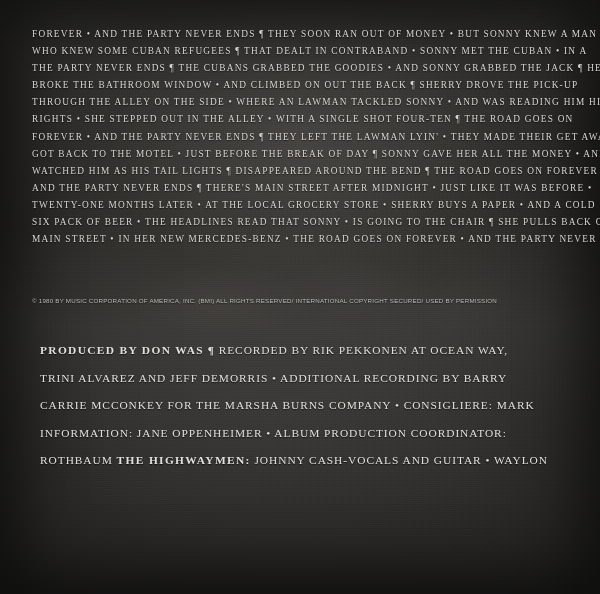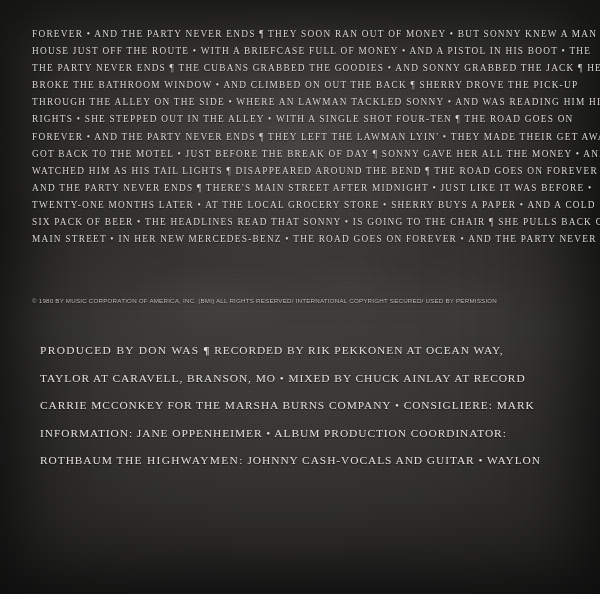--- a/index.html
+++ b/index.html
@@ -107,56 +107,56 @@
     font-family: "Liberation Serif", serif;
     font-size: 11.4px;
     line-height: 27.5px;
     letter-spacing: 0.95px;
     color: #e3e1dc;
     text-transform: uppercase;
     white-space: nowrap;
     text-shadow: 0 1px 1px rgba(0,0,0,0.7);
   }
   .credit-line .bold {
-    font-weight: normal;
+    font-weight: bold;
     letter-spacing: 1.35px;
   }
   .credit-line .pilcrow {
     font-weight: bold;
   }
 </style>
 </head>
 <body>
 
 <div id="page">
   <div id="ghost"></div>
   <div id="grain"></div>
 
   <div class="content">
     <div id="lyrics-block">
         <div class="lyric-line">FOREVER • AND THE PARTY NEVER ENDS ¶ THEY SOON RAN OUT OF MONEY • BUT SONNY KNEW A MAN</div>
-        <div class="lyric-line">HOUSE JUST OFF THE ROUTE • WITH A BRIEFCASE FULL OF MONEY • AND A PISTOL IN HIS BOOT • THE</div>
+        <div class="lyric-line">WHO KNEW SOME CUBAN REFUGEES ¶ THAT DEALT IN CONTRABAND • SONNY MET THE CUBAN • IN A</div>
         <div class="lyric-line">THE PARTY NEVER ENDS ¶ THE CUBANS GRABBED THE GOODIES • AND SONNY GRABBED THE JACK ¶ HE</div>
         <div class="lyric-line">BROKE THE BATHROOM WINDOW • AND CLIMBED ON OUT THE BACK ¶ SHERRY DROVE THE PICK-UP</div>
         <div class="lyric-line">THROUGH THE ALLEY ON THE SIDE • WHERE AN LAWMAN TACKLED SONNY • AND WAS READING HIM HIS</div>
         <div class="lyric-line">RIGHTS • SHE STEPPED OUT IN THE ALLEY • WITH A SINGLE SHOT FOUR-TEN ¶ THE ROAD GOES ON</div>
         <div class="lyric-line">FOREVER • AND THE PARTY NEVER ENDS ¶ THEY LEFT THE LAWMAN LYIN' • THEY MADE THEIR GET AWAY •</div>
         <div class="lyric-line">GOT BACK TO THE MOTEL • JUST BEFORE THE BREAK OF DAY ¶ SONNY GAVE HER ALL THE MONEY • AND</div>
         <div class="lyric-line">WATCHED HIM AS HIS TAIL LIGHTS ¶ DISAPPEARED AROUND THE BEND ¶ THE ROAD GOES ON FOREVER •</div>
         <div class="lyric-line">AND THE PARTY NEVER ENDS ¶ THERE'S MAIN STREET AFTER MIDNIGHT • JUST LIKE IT WAS BEFORE •</div>
         <div class="lyric-line">TWENTY-ONE MONTHS LATER • AT THE LOCAL GROCERY STORE • SHERRY BUYS A PAPER • AND A COLD</div>
         <div class="lyric-line">SIX PACK OF BEER • THE HEADLINES READ THAT SONNY • IS GOING TO THE CHAIR ¶ SHE PULLS BACK ONTO</div>
         <div class="lyric-line">MAIN STREET • IN HER NEW MERCEDES-BENZ • THE ROAD GOES ON FOREVER • AND THE PARTY NEVER ENDS</div>
       </div>
 
     <div id="copyright-line">© 1980 BY MUSIC CORPORATION OF AMERICA, INC. (BMI)  ALL RIGHTS RESERVED/ INTERNATIONAL COPYRIGHT SECURED/ USED BY PERMISSION</div>
 
     <div id="credits-block">
         <div class="credit-line"><span class="bold">PRODUCED BY DON WAS</span><span class="pilcrow"> ¶ </span><span>RECORDED BY RIK PEKKONEN AT OCEAN WAY,</span></div>
-        <div class="credit-line"><span>TAYLOR AT CARAVELL, BRANSON, MO • MIXED BY CHUCK AINLAY AT RECORD</span></div>
+        <div class="credit-line"><span>TRINI ALVAREZ AND JEFF DEMORRIS • ADDITIONAL RECORDING BY BARRY</span></div>
         <div class="credit-line"><span>CARRIE MCCONKEY FOR THE MARSHA BURNS COMPANY • CONSIGLIERE: MARK</span></div>
         <div class="credit-line"><span>INFORMATION: JANE OPPENHEIMER • ALBUM PRODUCTION COORDINATOR:</span></div>
         <div class="credit-line"><span>ROTHBAUM  </span><span class="bold">THE HIGHWAYMEN:</span><span> JOHNNY CASH-VOCALS AND GUITAR  •  WAYLON</span></div>
       </div>
   </div>
 
   <div id="vignette"></div>
 </div>
 
 </body></html>

